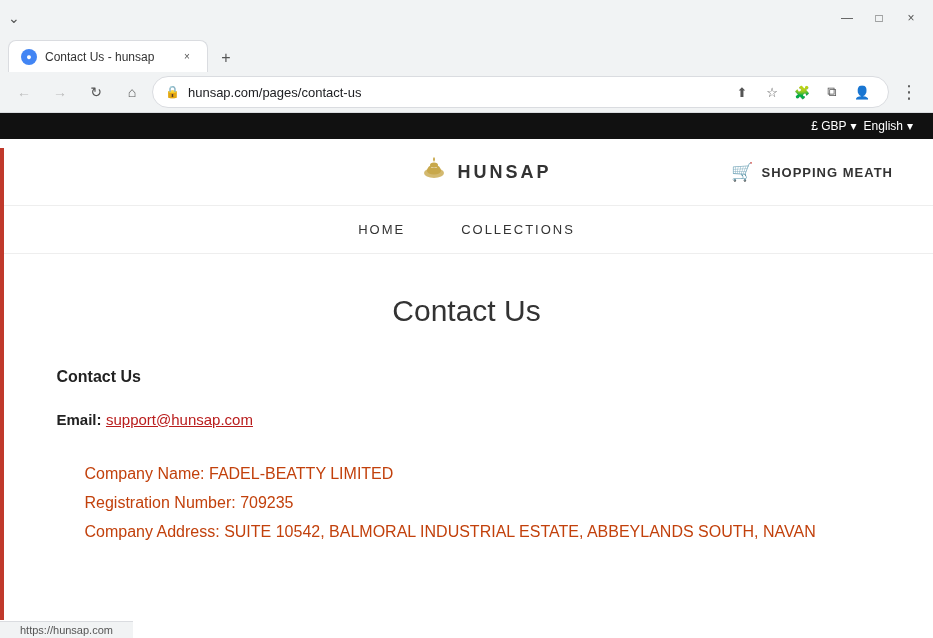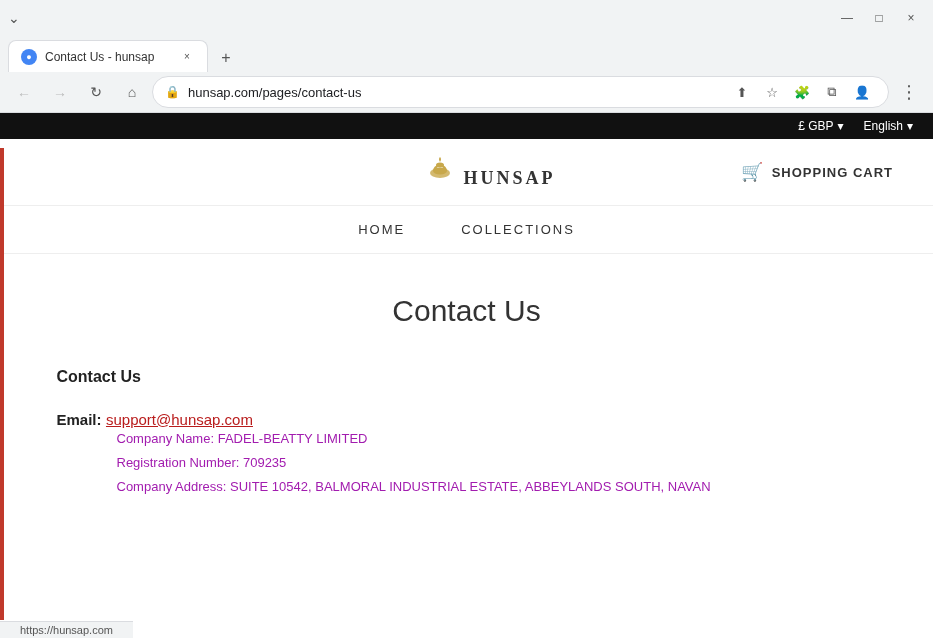--- a/index.html
+++ b/index.html
@@ -185,45 +185,44 @@
       background: #fff;
     }
 
     
     .utility-bar {
       background: #111;
       display: flex;
       justify-content: flex-end;
       align-items: center;
       padding: 6px 20px;
-      gap: 20px;
+      gap: 7px;
     }
     .utility-item {
       color: #fff;
       font-size: 12px;
       cursor: pointer;
       display: flex;
       align-items: center;
       gap: 4px;
     }
 
     
     .site-header {
       display: flex;
       align-items: center;
       justify-content: space-between;
       padding: 16px 40px;
       border-bottom: 1px solid #eee;
     }
     .logo-area {
       display: flex;
-      align-items: flex-end;
+      align-items: center;
       gap: 10px;
       cursor: pointer;
-      font-family: Liberation Serif, serif;
     }
     .logo-icon {
       font-size: 22px;
       color: #c8a84b;
     }
     .logo-text {
       font-size: 18px;
       letter-spacing: 3px;
       font-weight: 600;
       color: #333;
@@ -277,35 +276,36 @@
     }
     .contact-heading {
       font-size: 16px;
       font-weight: 700;
       color: #222;
       margin-bottom: 24px;
     }
     .email-row {
       display: flex;
       align-items: center;
+      margin-bottom: 32px;
     }
     .email-label {
       font-size: 15px;
       font-weight: 700;
       color: #222;
     }
     .email-value {
       font-size: 15px;
       color: #b91c1c;
       text-decoration: underline;
     }
     .company-info {
-      margin-left: 60px;
-      font-size: 13px;
-      color: #a21caf;
+      margin-left: 28px;
+      font-size: 16px;
+      color: #c2410c;
       line-height: 1.7;
     }
     .company-info p {
       margin-bottom: 2px;
     }
 
     
     .status-bar {
       position: fixed;
       bottom: 0;
@@ -400,21 +400,21 @@
           <path d="M14 10 Q8 12 8 16" stroke="#c8a84b" stroke-width="2" fill="none"></path>
           <path d="M14 10 Q20 12 20 16" stroke="#c8a84b" stroke-width="2" fill="none"></path>
           <ellipse cx="14" cy="10" rx="4" ry="2.5" fill="#c8a84b"></ellipse>
           <path d="M14 7 Q16 4 14 2 Q12 4 14 7" fill="#c8a84b"></path>
         </svg>
       </span>
       <span class="logo-text">HUNSAP</span>
     </div>
     <div class="cart-area">
       <span class="cart-icon">🛒</span>
-      <span class="cart-text">SHOPPING CART</span>
+      <span class="cart-text">SHOPPING MEATH</span>
     </div>
   </div>
 
   <nav class="site-nav">
     <a class="nav-link">HOME</a>
     <a class="nav-link">COLLECTIONS</a>
   </nav>
 
   <div class="main-content">
     <h1 class="page-title">Contact Us</h1>

